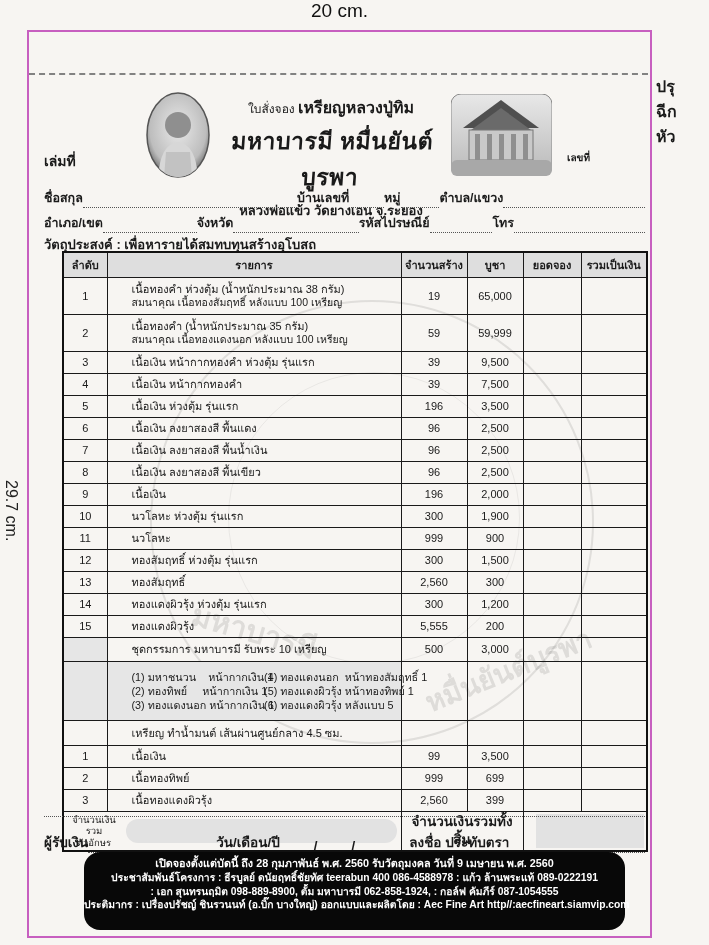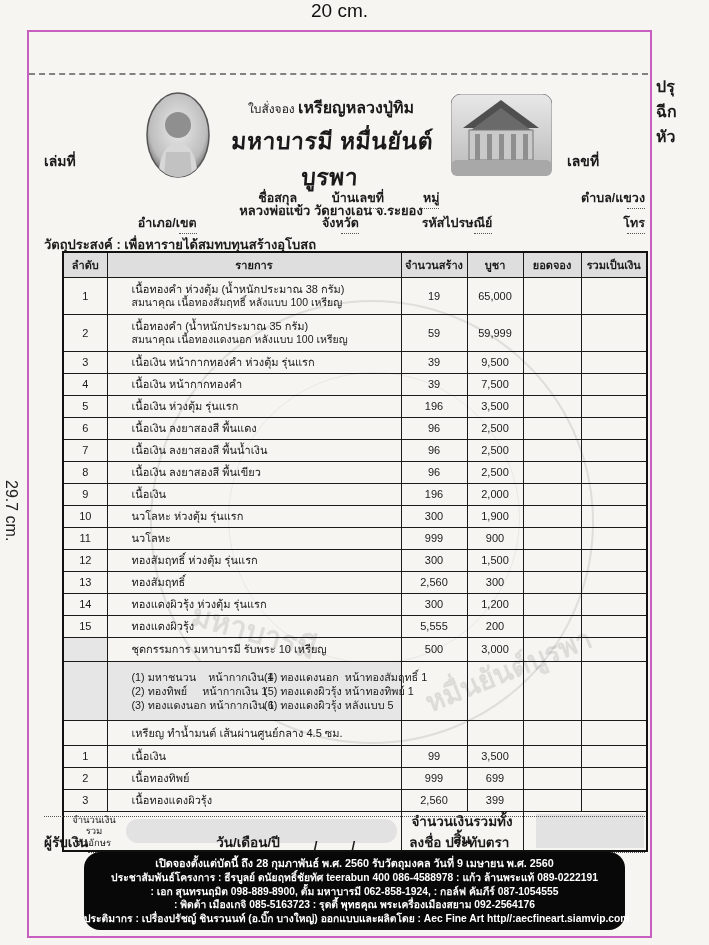--- a/index.html
+++ b/index.html
@@ -15,34 +15,34 @@
   .perf-label{position:absolute;left:656px;top:74px;font-size:16px;font-weight:bold;}
 
   
   .sheet-border{position:absolute;left:27px;top:30px;width:621px;height:904px;
                 border:2px solid #c75fc0;}
   .perf-line{position:absolute;left:29px;top:73px;width:619px;height:0;
              border-top:2px dashed #828282;}
 
   
   .vol-label{position:absolute;left:44px;top:150px;font-size:14px;font-weight:600;}
-  .num-label{position:absolute;left:567px;top:150px;font-size:14px;font-weight:600;}
+  .num-label{position:absolute;left:567px;top:150px;font-size:10px;font-weight:600;}
   .portrait{position:absolute;left:146px;top:92px;width:64px;height:86px;}
   .temple{position:absolute;left:451px;top:94px;width:101px;height:82px;}
   .titles{position:absolute;left:212px;top:95px;width:238px;text-align:center;}
   .t1{font-size:12px;}
   .t1b{font-size:16px;font-weight:bold;}
   .t2{font-size:23px;font-weight:bold;letter-spacing:.5px;margin-top:3px;
       transform:skewX(-4deg);}
   .t3{font-size:13px;font-weight:bold;margin-top:5px;}
 
   
   .fline{position:absolute;left:44px;width:601px;display:flex;align-items:flex-end;
          font-size:12.5px;font-weight:600;}
-  .fline .field{display:flex;align-items:flex-end;flex-direction:column;}
+  .fline .field{display:flex;align-items:flex-end;}
   .fline .flabel{white-space:nowrap;}
   .dots{flex:1;border-bottom:1.5px dotted #555;height:13px;min-width:18px;}
   .line1{top:188px;}.line2{top:213px;}
   .line1 .field:nth-child(1){flex:3.2;}
   .line1 .field:nth-child(2){flex:1.1;}
   .line1 .field:nth-child(3){flex:.7;}
   .line1 .field:nth-child(4){flex:2.6;}
   .line2 .field:nth-child(1){flex:1.6;}
   .line2 .field:nth-child(2){flex:1.7;}
   .line2 .field:nth-child(3){flex:1.4;}
@@ -433,17 +433,16 @@
     <span class="seg">/</span>
     <span class="dots-fixed" style="width:44px"></span>
     <span class="seg" style="margin-left:10px">ลงชื่อ ประทับตรา</span>
     <span class="dots"></span>
   </div>
 
   <div class="footer-box">
     <div class="fl fl0">เปิดจองตั้งแต่บัดนี้ ถึง 28 กุมภาพันธ์ พ.ศ. 2560   รับวัตถุมงคล วันที่ 9 เมษายน พ.ศ. 2560</div>
     <div class="fl">ประชาสัมพันธ์โครงการ : ธีรบูลย์ ดนัยฤทธิ์ชัยทัศ teerabun 400 086-4588978 : แก้ว ล้านพระแท้ 089-0222191</div>
     <div class="fl">: เอก สุนทรนฤมิต 098-889-8900,  ตั้ม มหาบารมี 062-858-1924,  : กอล์ฟ คัมภีร์ 087-1054555</div>
-    <div class="fl">: พิดต้า เมืองเกจิ 085-5163723 : รุดตี้ พุทธคุณ พระเครื่องเมืองสยาม 092-2564176</div>
     <div class="fl">ประติมากร : เปรื่องปรัชญ์ ชินรวนนท์ (อ.บิ๊ก บางใหญ่) ออกแบบและผลิตโดย : Aec Fine Art http//:aecfineart.siamvip.com</div>
   </div>
 
 </div>
 
 </body></html>

